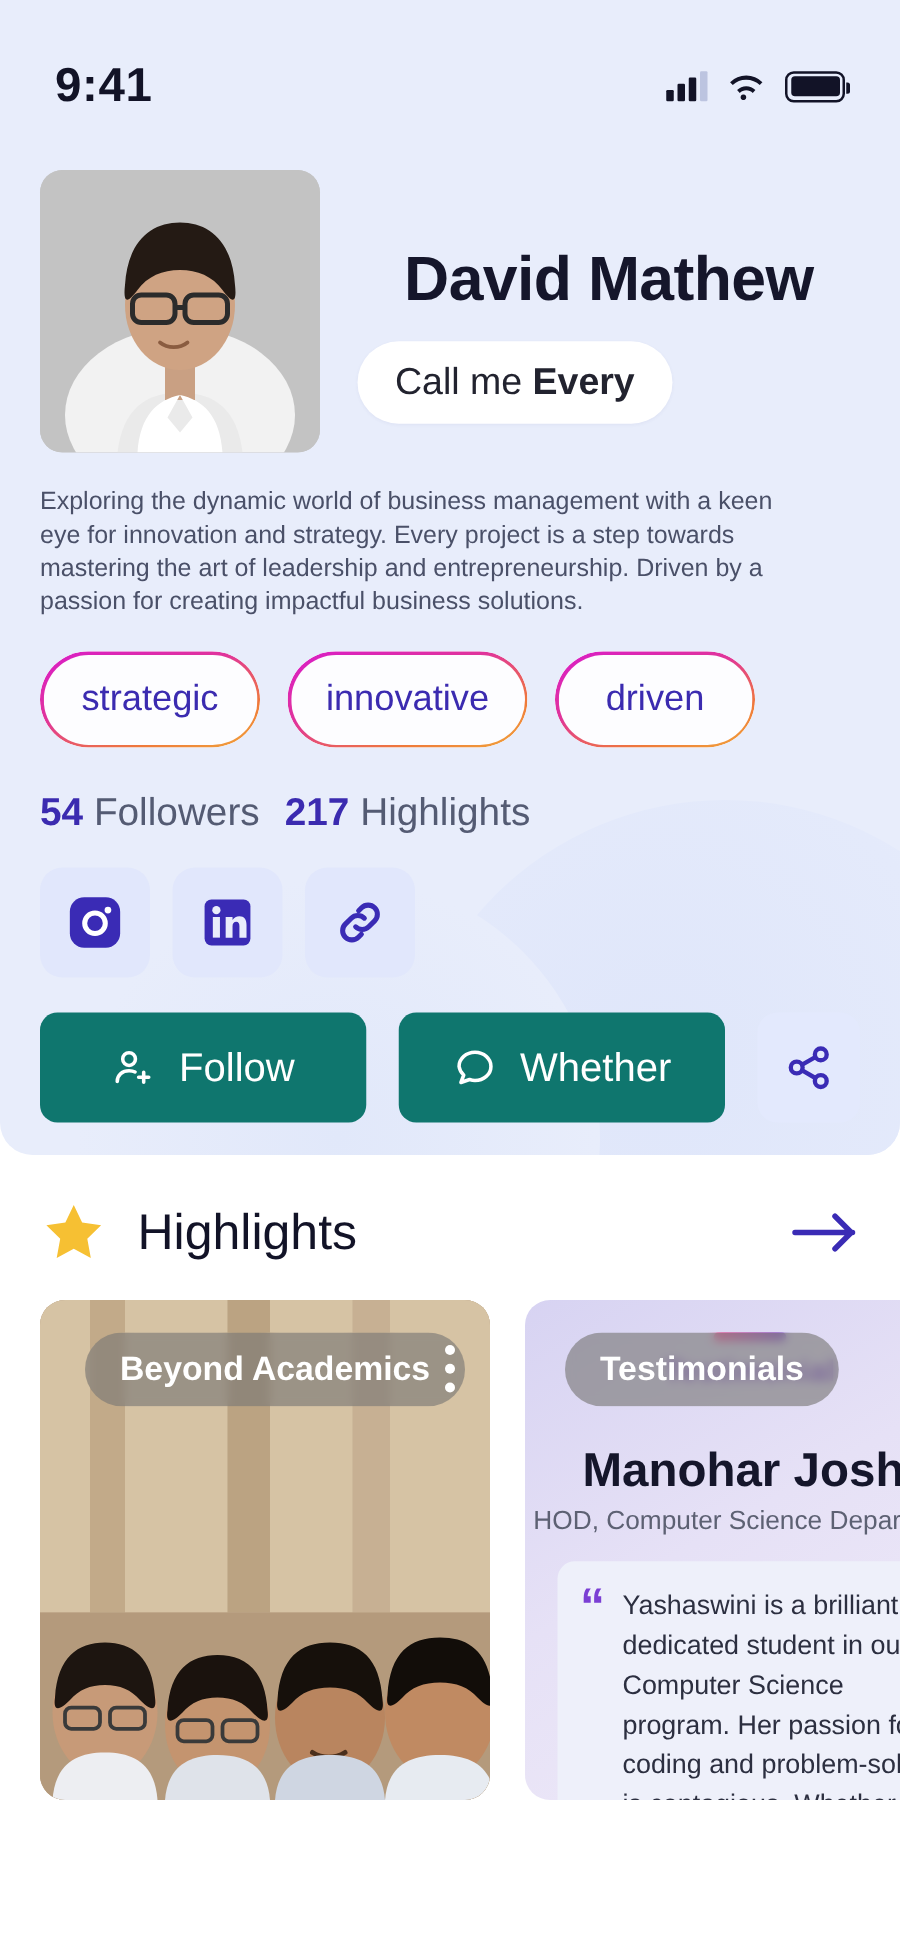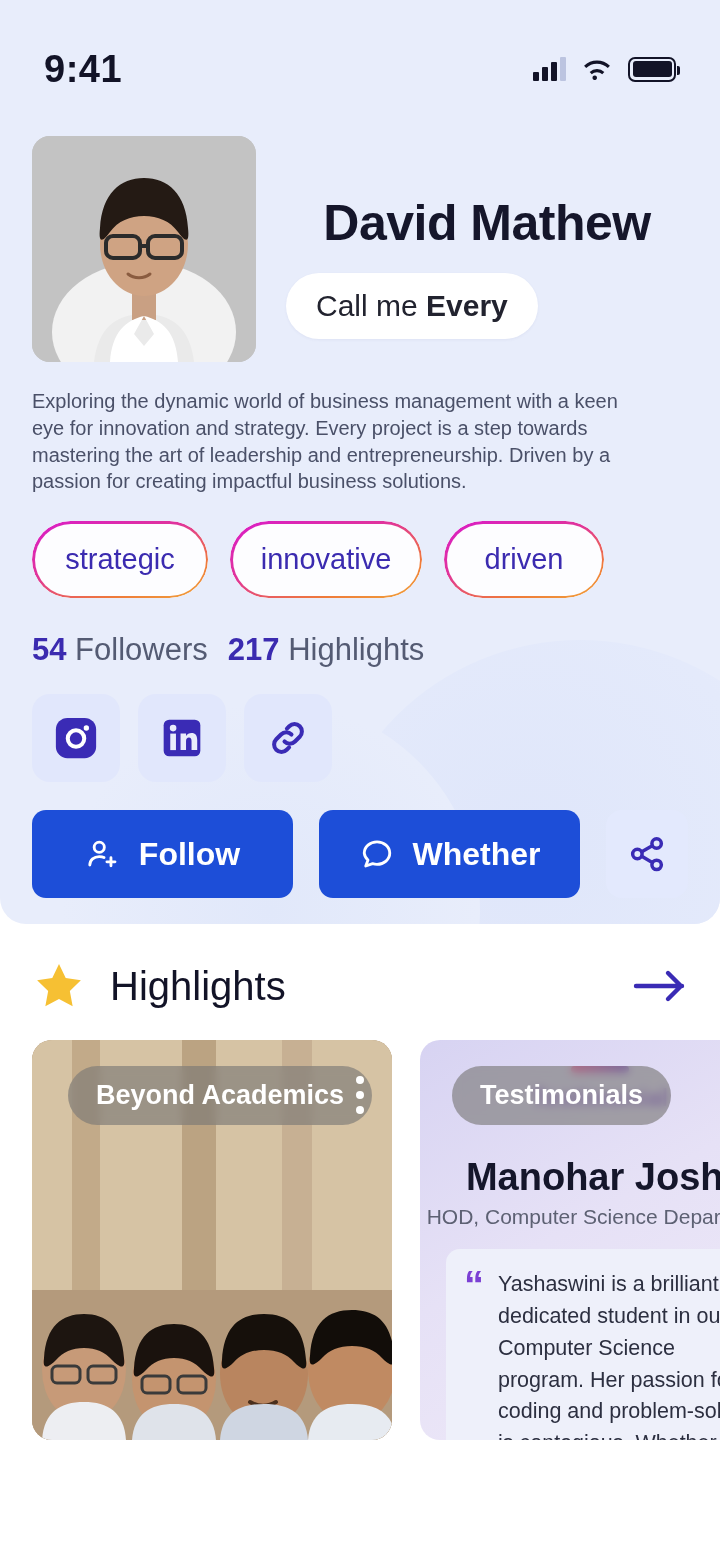--- a/index.html
+++ b/index.html
@@ -95,23 +95,23 @@
   .socials { display: flex; gap: 18px; padding: 26px 32px 0 32px; }
   .sq {
     width: 88px; height: 88px; border-radius: 18px; background: #e1e7fc;
     display: flex; align-items: center; justify-content: center;
   }
   .sq svg { display:block; }
 
   
   .actions { display: flex; gap: 26px; padding: 28px 32px 0 32px; align-items: center; }
   .btn-primary {
-    flex: 1; height: 88px; border-radius: 14px; background: #1d4ed8;
+    flex: 1; height: 88px; border-radius: 14px; background: #0f766e;
     display: flex; align-items: center; justify-content: center; gap: 18px;
-    color: #ffffff; font-size: 32px; font-weight: 700; border: none;
+    color: #ffffff; font-size: 32px; font-weight: 400; border: none;
     font-family: inherit; cursor: pointer;
   }
   .btn-share {
     width: 82px; height: 88px; border-radius: 16px; background: #e3e9fd;
     display: flex; align-items: center; justify-content: center; border: none; cursor: pointer;
   }
 
   
   .hl-head { display: flex; align-items: center; padding: 36px 32px 0 32px; gap: 24px; }
   .star { width: 54px; height: 52px; flex: none; }

